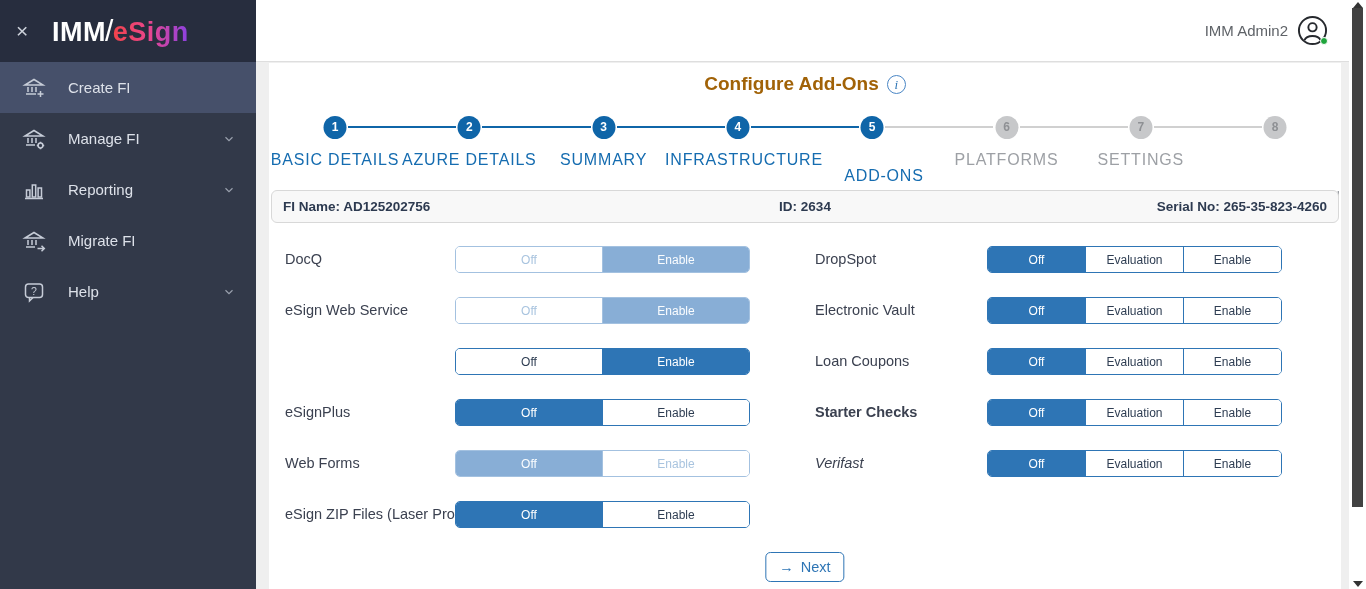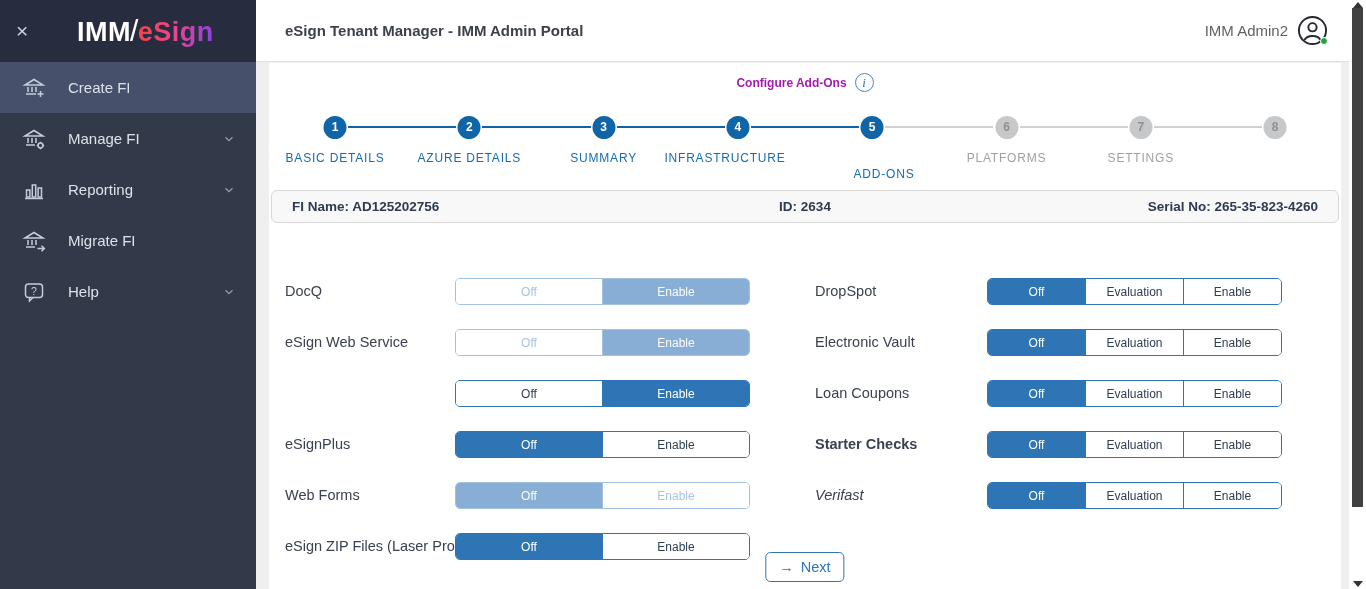--- a/index.html
+++ b/index.html
@@ -4,21 +4,21 @@
 <style>
   * { margin:0; padding:0; box-sizing:border-box; }
   html,body { width:1366px; height:589px; overflow:hidden; background:#efefef;
               font-family:"Liberation Sans", sans-serif; }
 
   
   .sidebar { position:absolute; left:0; top:0; width:256px; height:589px; background:#323949; }
   .logo-bar { height:62px; background:#272d3e; display:flex; align-items:center; padding-left:16px; }
   .close-x { color:#cdd2db; font-size:21px; cursor:pointer; width:26px; }
   .logo { font-size:27px; font-weight:700; letter-spacing:0.5px; margin-left:10px; }
-  .logo .imm { color:#ffffff;margin-left:25px; }
+  .logo .imm { color:#ffffff; }
   .logo .slash { color:#ffffff; font-weight:400; font-size:30px; margin:0 -1px; }
   .logo .esign { background:linear-gradient(90deg,#f2434a 0%,#e9468e 48%,#8a41e2 100%);
                  -webkit-background-clip:text; background-clip:text; color:transparent; }
   .nav-item { height:51px; display:flex; align-items:center; padding:0 20px 0 22px;
               color:#dde1e9; font-size:15px; cursor:pointer; }
   .nav-item.active { background:#46506a; }
   .nav-icon { width:24px; height:24px; margin-right:22px; flex:0 0 24px; color:#c6ccd7; }
   .nav-label { flex:1; }
   .chev { width:14px; height:14px; color:#9aa1ae; }
 
@@ -29,47 +29,47 @@
   .header-right { margin-left:auto; display:flex; align-items:center; gap:9px; padding-right:38px; }
   .user-name { font-size:15px; color:#5f6368; }
   .avatar-wrap { position:relative; width:31px; height:31px; cursor:pointer; }
   .status-dot { position:absolute; right:0px; bottom:1px; width:8px; height:8px; border-radius:50%;
                 background:var(--active-green,#1fa53c); border:1px solid #ffffff; }
 
   
   .panel { position:absolute; left:269px; top:63px; width:1072px; height:526px; background:#ffffff; }
   .panel-title-row { position:absolute; top:10px; left:0; right:0; display:flex;
                      align-items:center; justify-content:center; gap:8px; }
-  .panel-title { font-size:12px; font-weight:700; color:#a21caf; }
+  .panel-title { font-size:19px; font-weight:700; color:#a16207; }
   .info-icon { width:19px; height:19px; border:1px solid #4a86c5; border-radius:50%;
                color:var(--accent-blue,#2e75b5); font-family:"Liberation Serif", serif;
                font-style:italic; font-size:13px; line-height:17px; text-align:center; cursor:pointer; }
 
   
   .stepper { position:absolute; top:46px; left:0; right:0; height:72px; }
   .step-circle { position:absolute; width:23px; height:23px; border-radius:50%; top:7px;
                  transform:translateX(-50%); background:#c7c8ca; color:#8e9094;
                  font-size:12px; font-weight:700; text-align:center; line-height:23px; cursor:pointer; }
   .step-circle.on { background:var(--step-blue,#0f65a8); color:#ffffff; }
   .step-label { position:absolute; top:42px; transform:translateX(-50%); white-space:nowrap;
-                font-size:12px; letter-spacing:0.8px; color:#9da0a5; font-weight:500; }
+                font-size:16px; letter-spacing:0.8px; color:#9da0a5; font-weight:500; }
   .step-label.on { color:#156cb0; }
   .connector { position:absolute; top:17px; height:2px; background:#d0d0d0; }
   .connector.on { background:var(--step-blue,#0f65a8); }
 
   
   .fi-bar { position:absolute; top:127px; left:2px; right:2px; height:33px; background:#f8f8f8;
             border:1px solid #d8d8d8; border-radius:6px; display:flex; align-items:center;
-            padding:0 20px; font-size:13.5px; font-weight:700; color:#2d3a50; }
+            padding:0 11px; font-size:13.5px; font-weight:700; color:#2d3a50; }
   .fi-bar span { flex:1; }
   .fi-mid { text-align:center; }
   .fi-right { text-align:right; }
 
   
-  .addons { position:absolute; top:180px; left:0; right:16px; height:300px;margin-top:32px; }
+  .addons { position:absolute; top:180px; left:0; right:16px; height:300px; }
   .addon-label { position:absolute; font-size:14.5px; color:#3b4150; line-height:27px; white-space:nowrap; }
   .seg { position:absolute; height:27px; width:295px; display:flex; background:#ffffff;
          border:1px solid var(--accent-blue,#2e75b5); border-radius:5px; overflow:hidden; }
   .seg .opt { flex:1; display:flex; align-items:center; justify-content:center; font-size:12px;
               color:#2e3d52; border-left:1px solid var(--accent-blue,#2e75b5); cursor:pointer;
               background:#ffffff; }
   .seg .opt:first-child { border-left:none; }
   .seg .opt.sel { background:var(--accent-blue,#2e75b5); color:#ffffff; }
   .seg.disabled { border-color:#a3c1e0; }
   .seg.disabled .opt { color:#a9c4df; border-left-color:#a3c1e0; cursor:default; }
@@ -157,21 +157,20 @@
           </svg></span>
     <span class="nav-label">Help</span>
     <svg class="chev" viewBox="0 0 24 24" fill="none" stroke="currentColor" stroke-width="2">
           <polyline points="6,9 12,15 18,9"></polyline>
         </svg>
   </div>
 </div>
 </div>
 
 <div class="header">
-  <span class="header-title">eSign Tenant Manager - IMM Admin Portal</span>
   <div class="header-right">
     <span class="user-name">IMM Admin2</span>
     <span class="avatar-wrap">
       <svg width="31" height="31" viewBox="0 0 24 24" fill="none" stroke="#26292e" stroke-width="1.5">
         <circle cx="12" cy="12" r="10.5"></circle>
         <circle cx="12" cy="9.5" r="3.2"></circle>
         <path d="M5.8 19.5 C7.5 15.2 16.5 15.2 18.2 19.5"></path>
       </svg>
       <span class="status-dot"></span>
     </span>
@@ -188,21 +187,21 @@
       <div class="step-circle on" style="left: 66px;">1</div>
       <div class="step-label on" style="left: 66px;">BASIC DETAILS</div>
       <div class="connector on" style="left: 79px; width: 108.3px;"></div>
       <div class="step-circle on" style="left: 200.3px;">2</div>
       <div class="step-label on" style="left: 200.3px;">AZURE DETAILS</div>
       <div class="connector on" style="left: 213.3px; width: 108.3px;"></div>
       <div class="step-circle on" style="left: 334.6px;">3</div>
       <div class="step-label on" style="left: 334.6px;">SUMMARY</div>
       <div class="connector on" style="left: 347.6px; width: 108.3px;"></div>
       <div class="step-circle on" style="left: 468.9px;">4</div>
-      <div class="step-label on" style="left: 456px;">INFRASTRUCTURE</div>
+      <div class="step-label on" style="left: 475px;">INFRASTRUCTURE</div>
       <div class="connector on" style="left: 481.9px; width: 108.3px;"></div>
       <div class="step-circle on" style="left: 603.2px;">5</div>
       <div class="step-label on" style="left: 615px; margin-top: 16px;">ADD-ONS</div>
       <div class="connector" style="left: 616.2px; width: 108.3px;"></div>
       <div class="step-circle" style="left: 737.5px;">6</div>
       <div class="step-label" style="left: 737.5px;">PLATFORMS</div>
       <div class="connector" style="left: 750.5px; width: 108.3px;"></div>
       <div class="step-circle" style="left: 871.8px;">7</div>
       <div class="step-label" style="left: 871.8px;">SETTINGS</div>
       <div class="connector" style="left: 884.8px; width: 108.3px;"></div>

